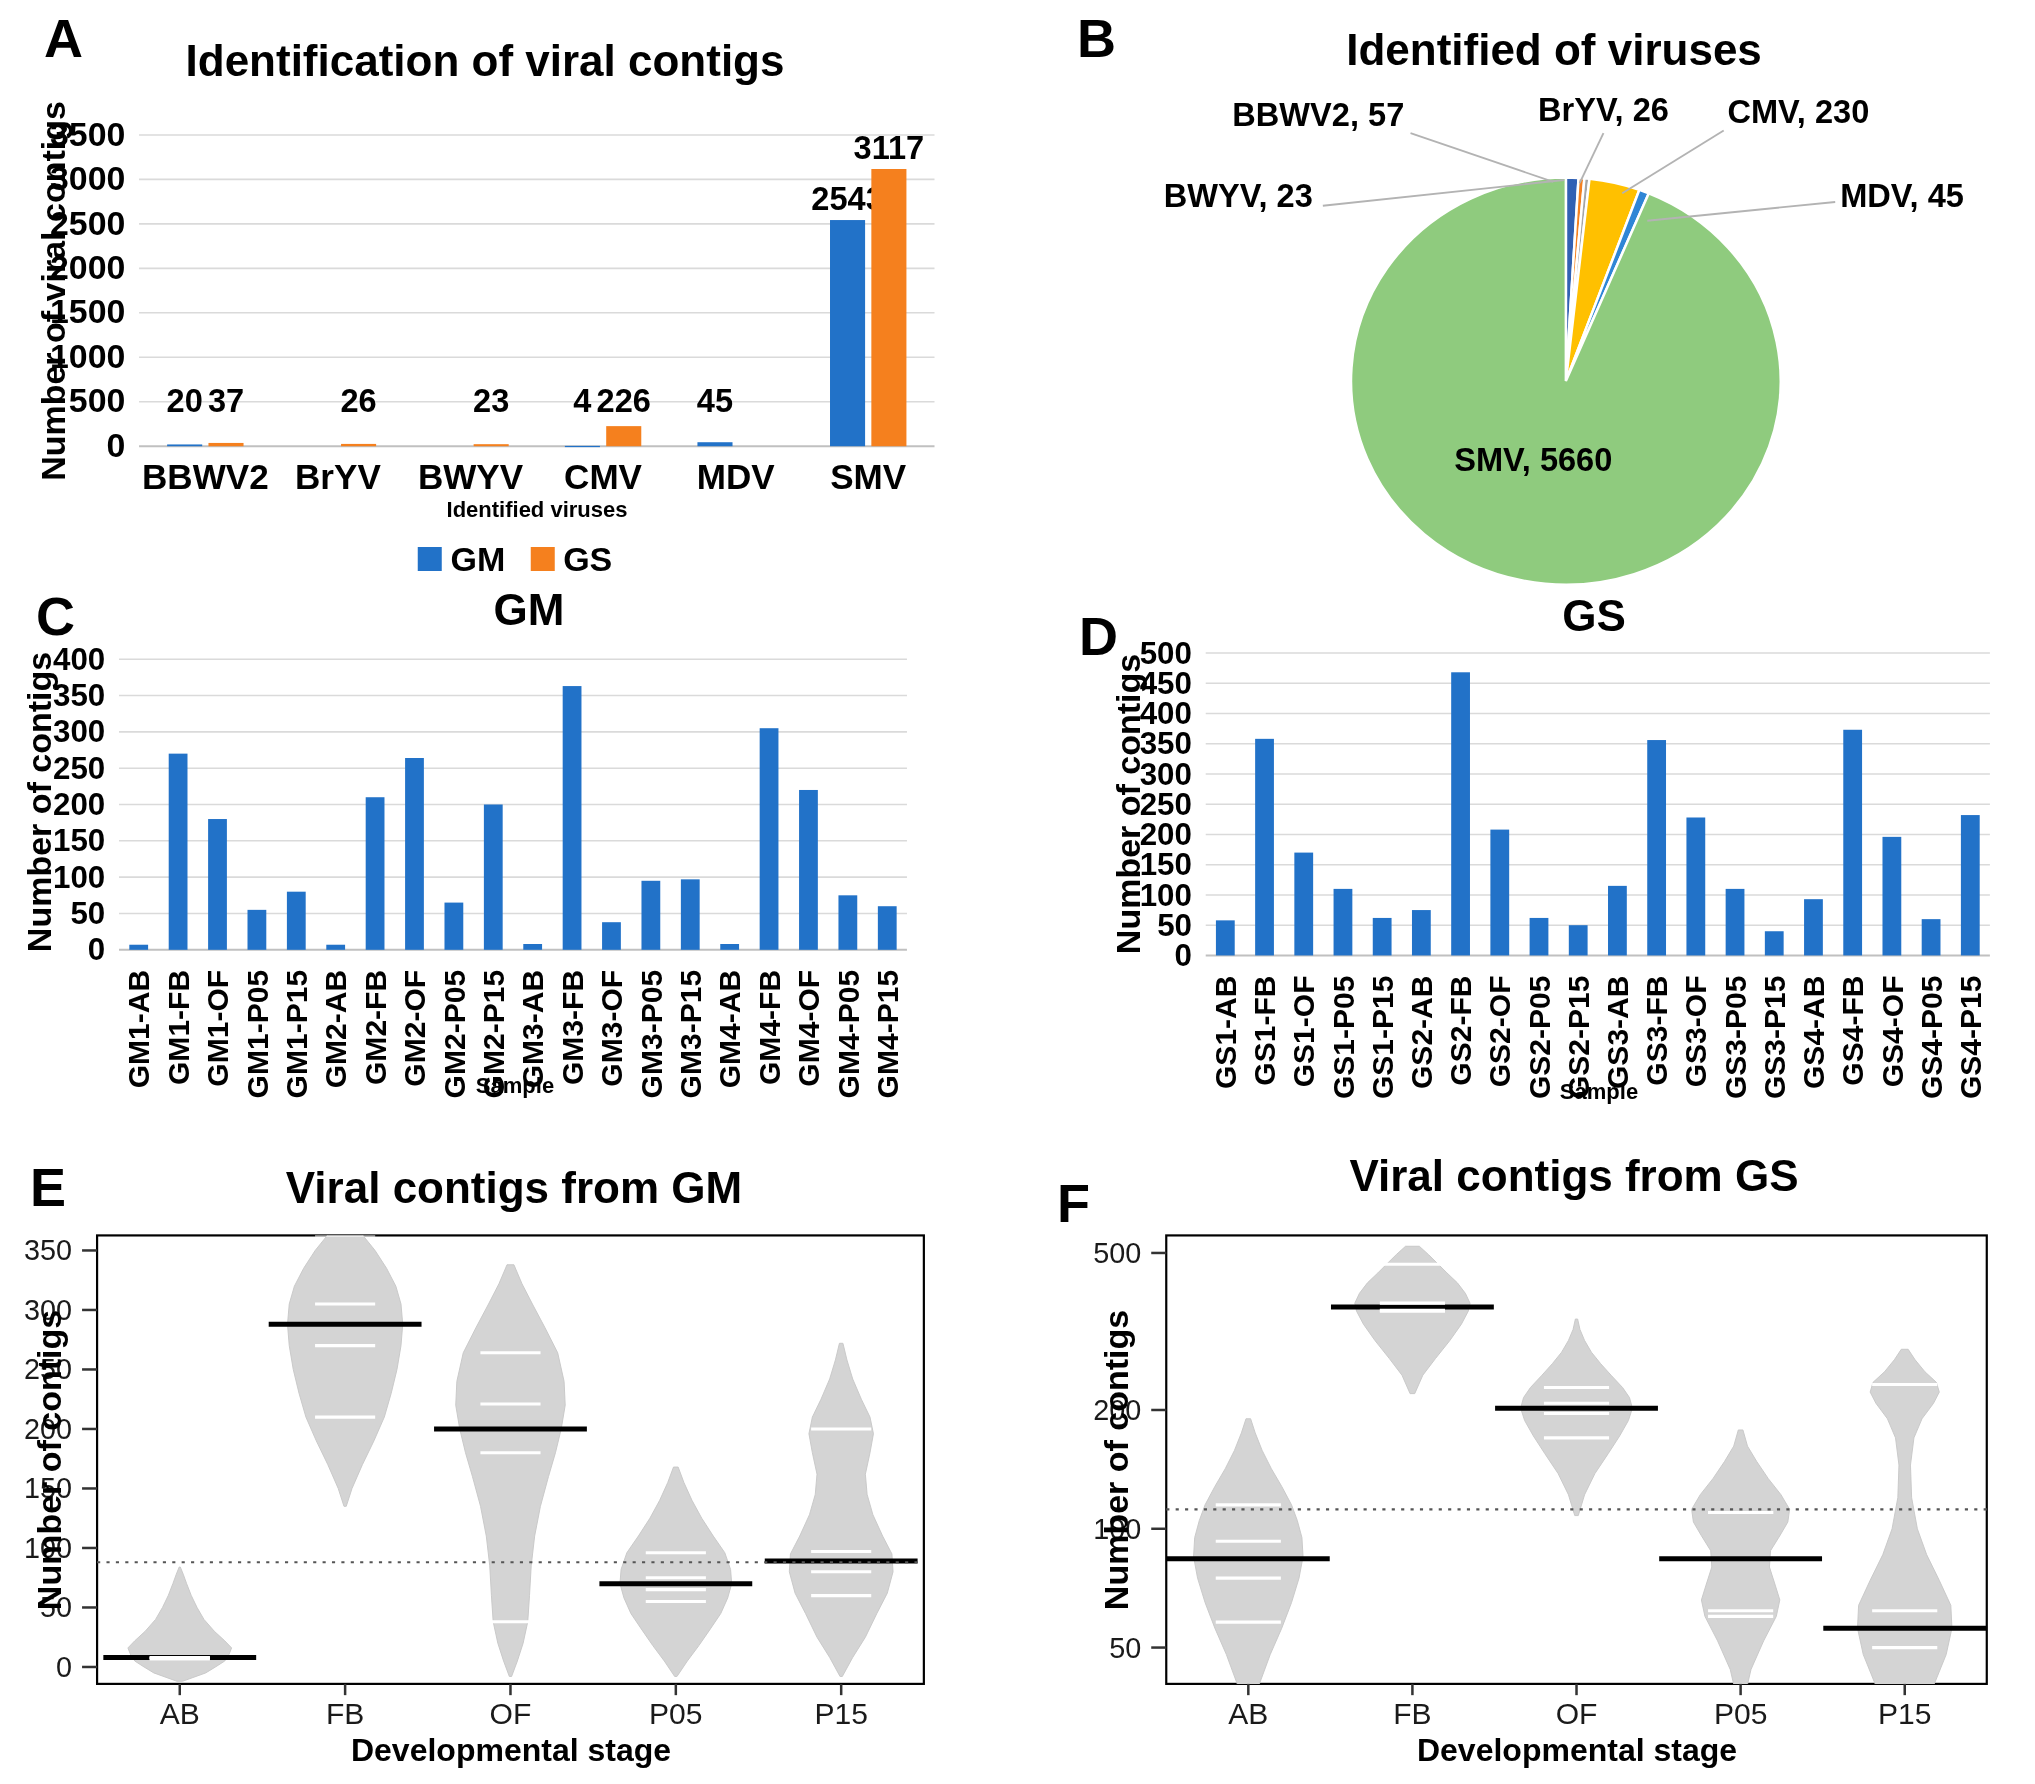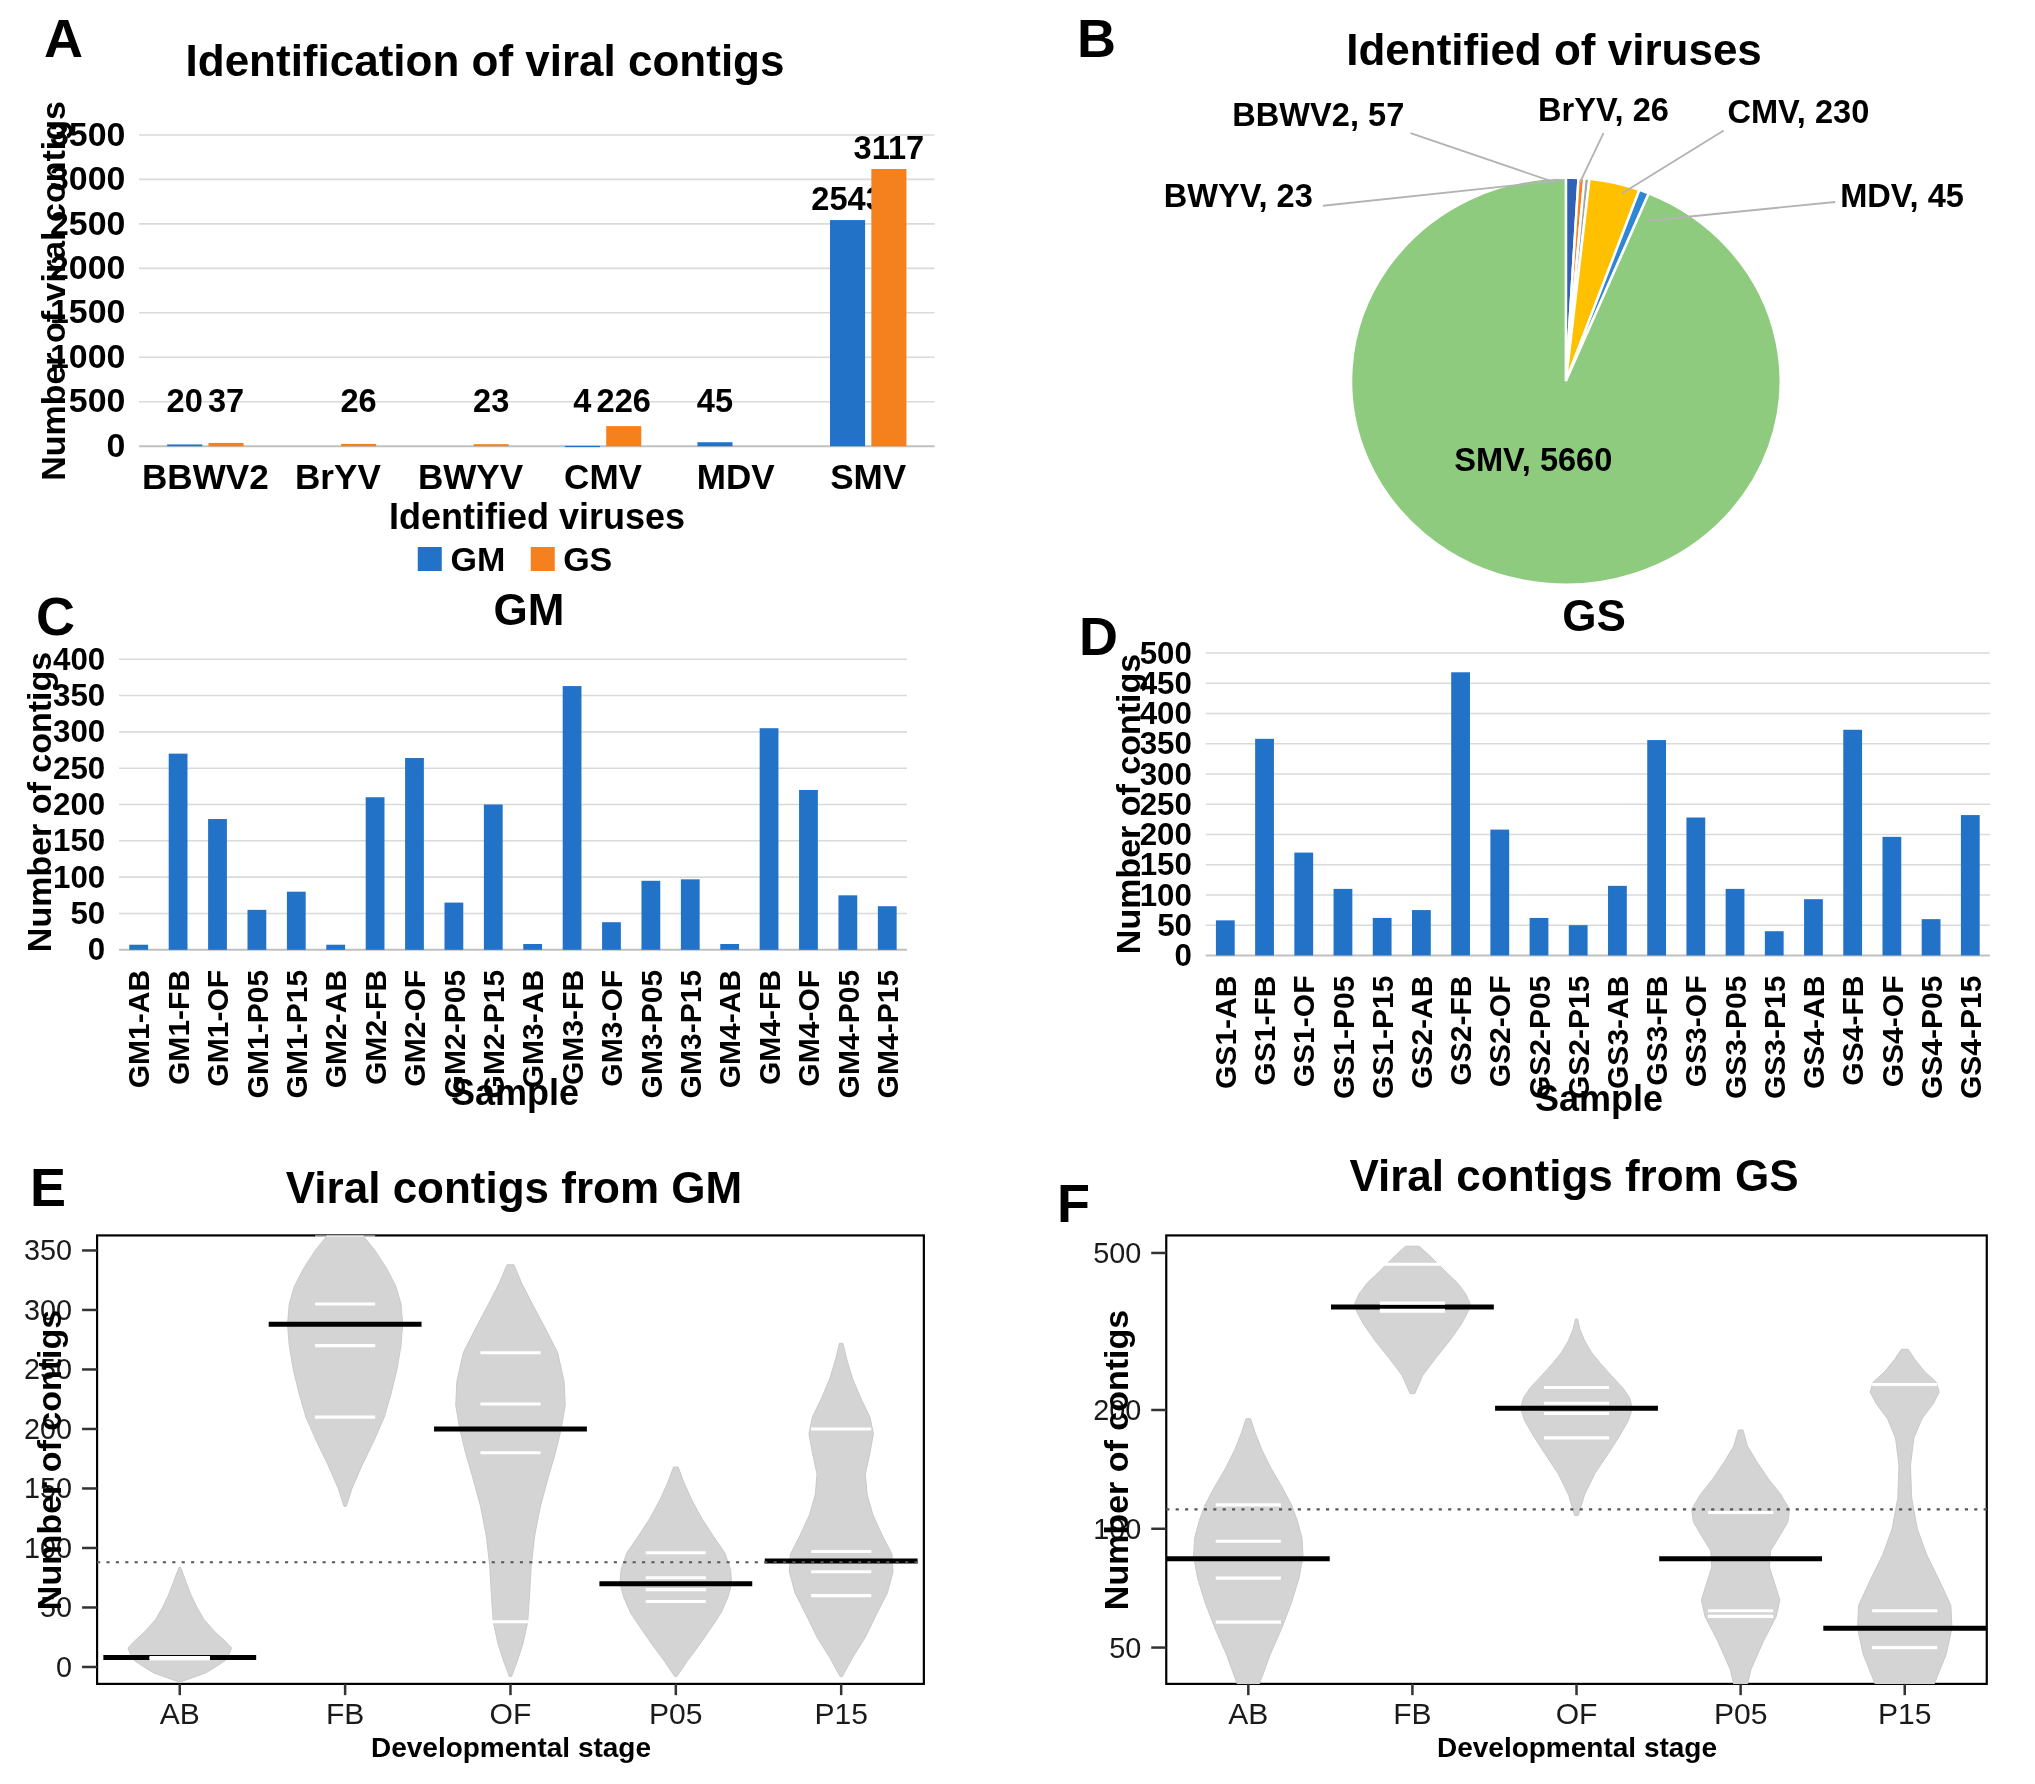--- a/index.html
+++ b/index.html
@@ -1,23 +1,23 @@
 <!DOCTYPE html>
 <html style="font-size:10px"><head>
 <meta charset="utf-8">
 <style>
   html,body{margin:0;padding:0;background:#ffffff;}
   body{width:2035px;height:1785px;position:relative;overflow:hidden;
        font-family:"Liberation Sans", sans-serif;color:#000;}
   .panel-letter{position:absolute;font-size:54px;font-weight:bold;line-height:1;}
   .chart-title{position:absolute;font-size:44px;font-weight:bold;white-space:nowrap;
                transform:translateX(-50%);line-height:1;}
-  .axis-title-x{position:absolute;font-size:36px;font-weight:bold;white-space:nowrap;
+  .axis-title-x{position:absolute;font-size:22px;font-weight:bold;white-space:nowrap;
                 transform:translateX(-50%);line-height:1;}
-  .axis-title-x.big{font-size:28px;}
+  .axis-title-x.big{font-size:32px;}
   .axis-title-y{position:absolute;font-size:34px;font-weight:bold;white-space:nowrap;
                 transform:translate(-50%,-50%) rotate(-90deg);line-height:1;}
   #canvas{position:absolute;left:0;top:0;}
   .legend{position:absolute;display:flex;align-items:center;gap:25px;
           transform:translateX(-50%);}
   .legend-item{display:flex;align-items:center;gap:8.8px;}
   .legend-swatch{width:24px;height:24px;display:inline-block;}
   .legend-label{font-size:34px;font-weight:bold;line-height:1;}
   
   text{font-family:"Liberation Sans", sans-serif;}

